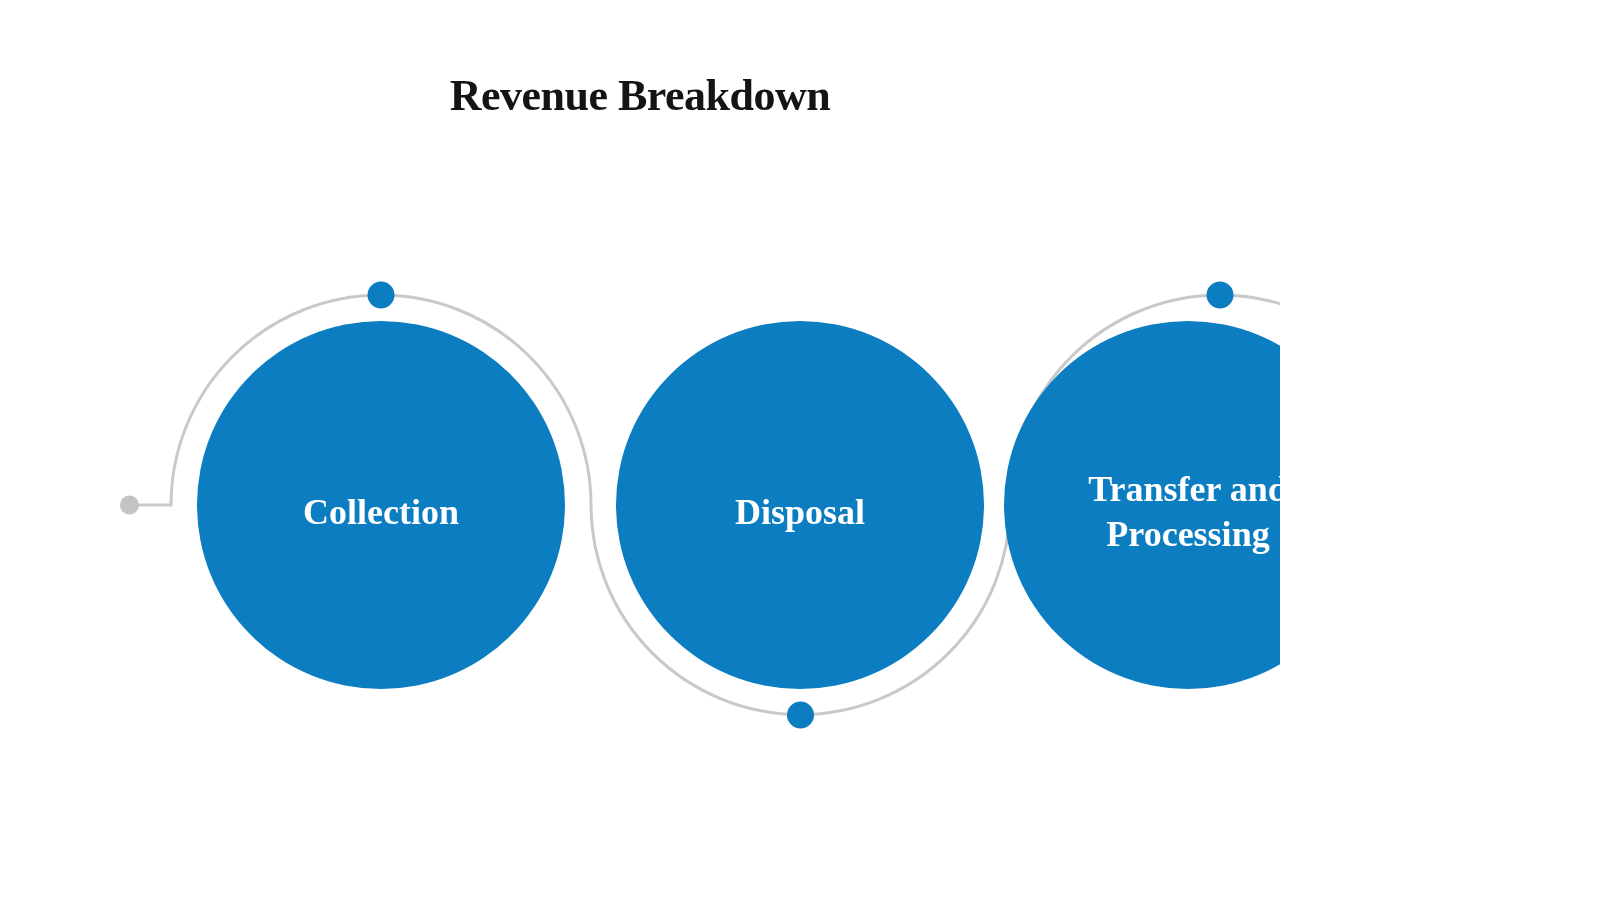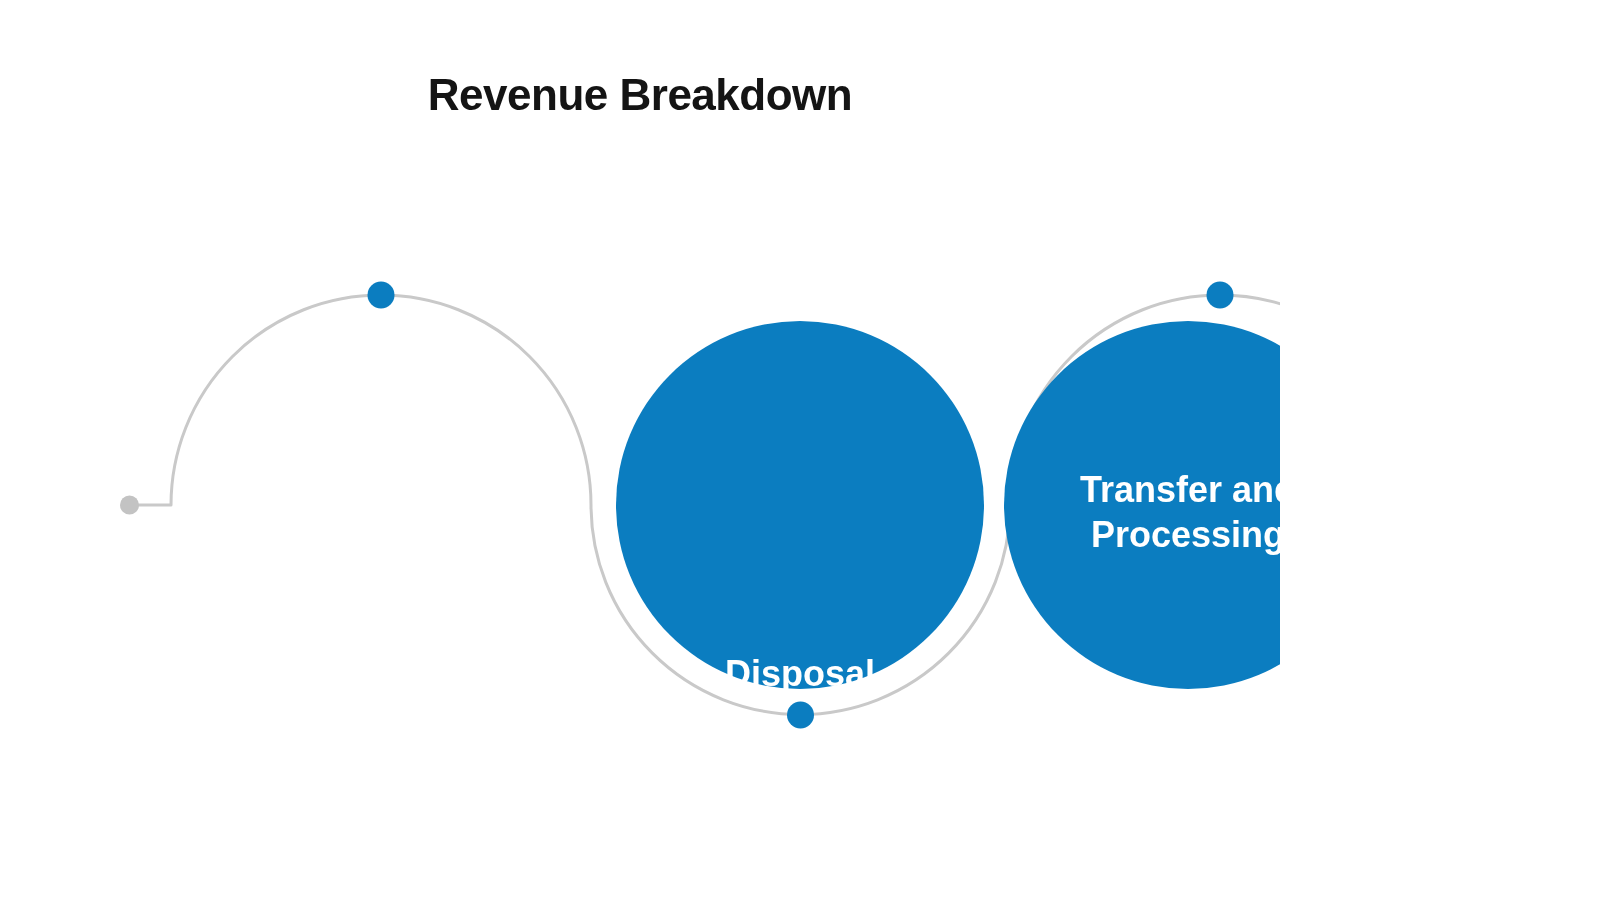--- a/index.html
+++ b/index.html
@@ -5,21 +5,21 @@
   html, body {
     margin: 0;
     padding: 0;
     background: #ffffff;
   }
   .stage {
     position: relative;
     width: 1280px;
     height: 900px;
     background: var(--bg, #ffffff);
-    font-family: Liberation Sans, sans-serif;
+    font-family: Liberation Serif, serif;
     overflow: hidden;
   }
   .title {
     position: absolute;
     top: 70px;
     left: 0;
     width: 100%;
     margin: 0;
     text-align: center;
     font-size: 44px;
@@ -49,21 +49,21 @@
     position: absolute;
     width: 368px;
     height: 368px;
     border-radius: 50%;
     background: var(--accent, #0b7dc0);
     display: flex;
     align-items: center;
     justify-content: center;
   }
   .node-1 { left: 197px;  top: 321px; }
-  .node-2 { left: 616px;  top: 321px; align-items: flex-end; }
+  .node-2 { left: 616px;  top: 321px; }
   .node-3 { left: 1004px; top: 321px; }
   .node-label {
     position: relative;
     top: 7px;
     max-width: 320px;
     text-align: center;
     font-size: 36px;
     font-weight: 700;
     line-height: 1.25;
     color: var(--label-color, #ffffff);
@@ -79,20 +79,23 @@
 
   <svg class="connector" width="1600" height="900" viewBox="0 0 1600 900">
     <path class="connector-path" d="M 129.5 505 L 171 505 A 200 200 0 0 1 591 505 A 200 200 0 0 0 1010 505 A 200 200 0 0 1 1430 505 L 1471.5 505"></path>
     <circle class="terminal-dot" cx="129.5" cy="505" r="9.5"></circle>
     <circle class="terminal-dot" cx="1471.5" cy="505" r="9.5"></circle>
     <circle class="node-dot" cx="381" cy="295" r="13.5"></circle>
     <circle class="node-dot" cx="800.5" cy="715" r="13.5"></circle>
     <circle class="node-dot" cx="1220" cy="295" r="13.5"></circle>
   </svg>
 
+  <div class="node node-1">
+    <span class="node-label">Collection</span>
+  </div>
 
   <div class="node node-2">
     <span class="node-label">Disposal</span>
   </div>
 
   <div class="node node-3">
     <span class="node-label">Transfer and
 Processing</span>
   </div>
 

